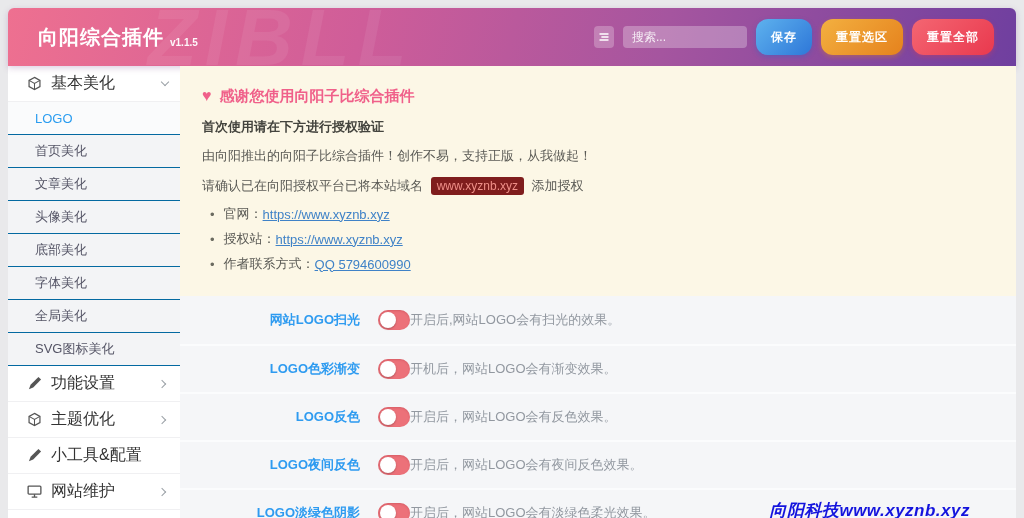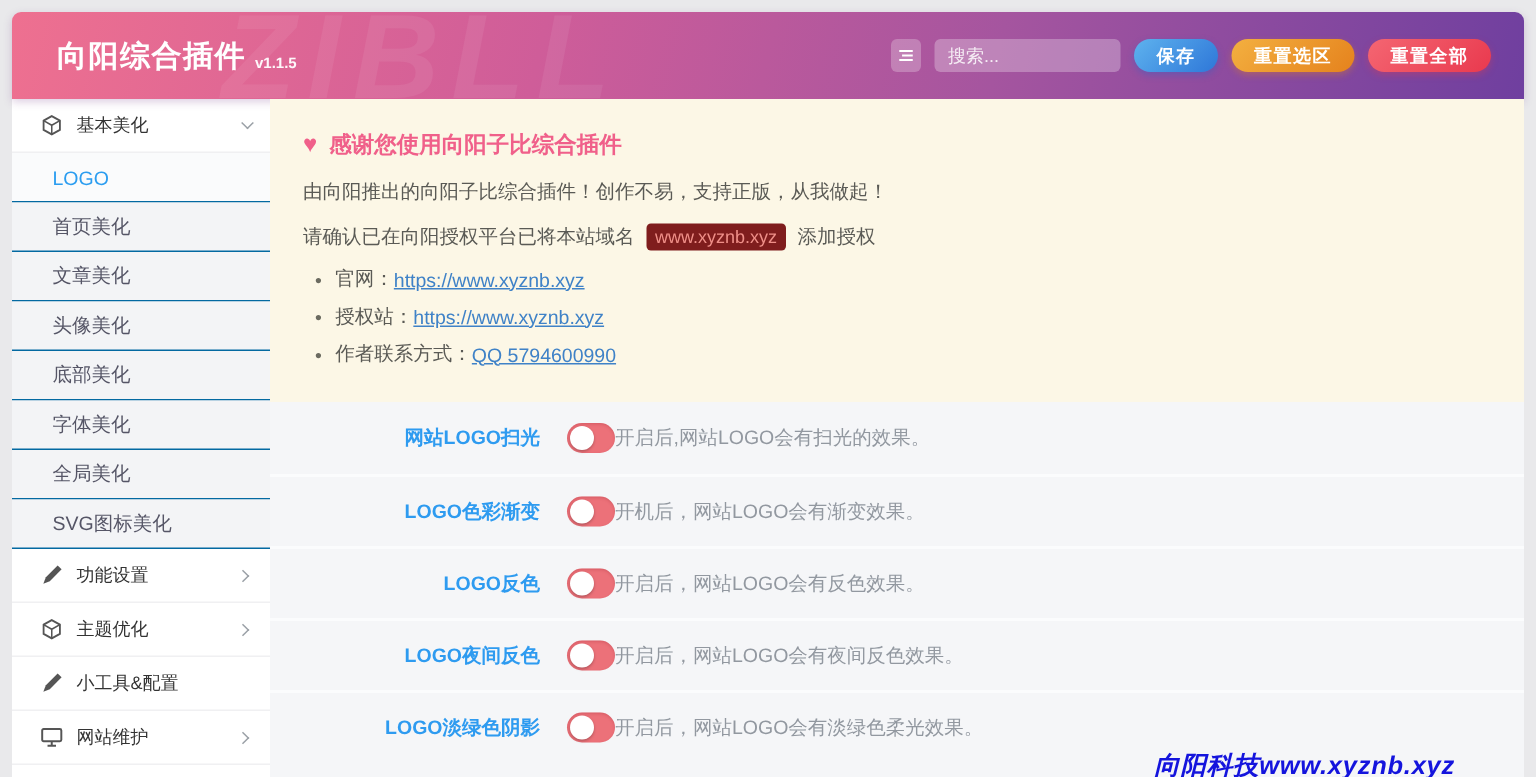--- a/index.html
+++ b/index.html
@@ -36,36 +36,36 @@
     display:flex; align-items:center; justify-content:center;
     cursor:pointer;
   }
   .search-input {
     width:124px; height:22px; border:none; border-radius:4px;
     background:rgba(255,255,255,.28);
     color:#fff; font-size:12px; padding:0 9px; outline:none;
   }
   .search-input::placeholder { color:rgba(255,255,255,.85); }
   .pill-btn {
-    height:22px; border:none; border-radius:12px;
+    height:36px; border:none; border-radius:12px;
     padding:0 15px; color:#fff; font-size:12px; font-weight:bold;
     cursor:pointer; letter-spacing:1px;
   }
   .btn-save  { background:linear-gradient(135deg,#5eb2ee,#2e77d8); box-shadow:0 2px 5px rgba(40,100,200,.4); }
   .btn-rsec  { background:linear-gradient(135deg,#f3b040,#e5821d); box-shadow:0 2px 5px rgba(220,130,30,.4); }
   .btn-rall  { background:linear-gradient(135deg,#f46672,#e9394e); box-shadow:0 2px 5px rgba(220,60,80,.4); }
 
   
   .main { flex:1; display:flex; min-height:0; }
 
   
   .sidebar { flex:0 0 172px; background:#fff; overflow:hidden; }
   .side-group {
     height:36px; display:flex; align-items:center;
-    padding:0 12px 0 19px; font-size:12px; color:#333;
+    padding:0 12px 0 19px; font-size:16px; color:#333;
     border-bottom:1px solid #f0f0f2; background:#fff; cursor:pointer;
   }
   .side-icon { width:15px; height:15px; margin-right:9px; color:#555; display:flex; align-items:center; }
   .side-icon svg { width:15px; height:15px; }
   .chev { width:6px; height:6px; border-right:1.5px solid #9aa0a6; border-bottom:1.5px solid #9aa0a6; margin-left:auto; }
   .chev.down  { transform:rotate(45deg); margin-top:-3px; }
   .chev.right { transform:rotate(-45deg); margin-right:3px; }
   .side-sub {
     height:33px; display:flex; align-items:center;
     padding-left:27px; font-size:13px; color:#556;
@@ -216,20 +216,21 @@
         <span class="chev right"></span>
       </div>
     </div>
 
     <div class="content">
 
       <div class="notice">
         <div class="notice-title">
           <span class="heart">♥</span><span>感谢您使用向阳子比综合插件</span>
         </div>
+        <div class="notice-sub">首次使用请在下方进行授权验证</div>
         <div class="notice-line">由向阳推出的向阳子比综合插件！创作不易，支持正版，从我做起！</div>
         <div class="notice-line">
           <span>请确认已在向阳授权平台已将本站域名</span>
           <span class="domain-badge">www.xyznb.xyz</span>
           <span>添加授权</span>
         </div>
         <ul>
           <li>
             <span>官网：</span>
             <a class="li-link">https://www.xyznb.xyz</a>

